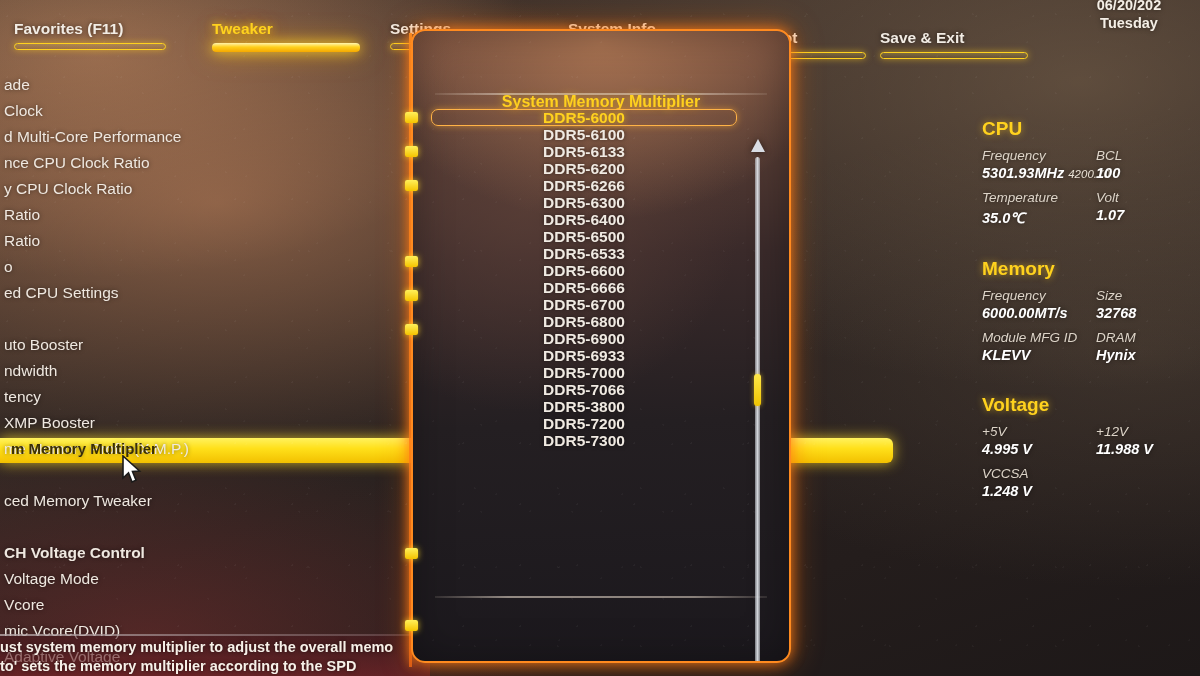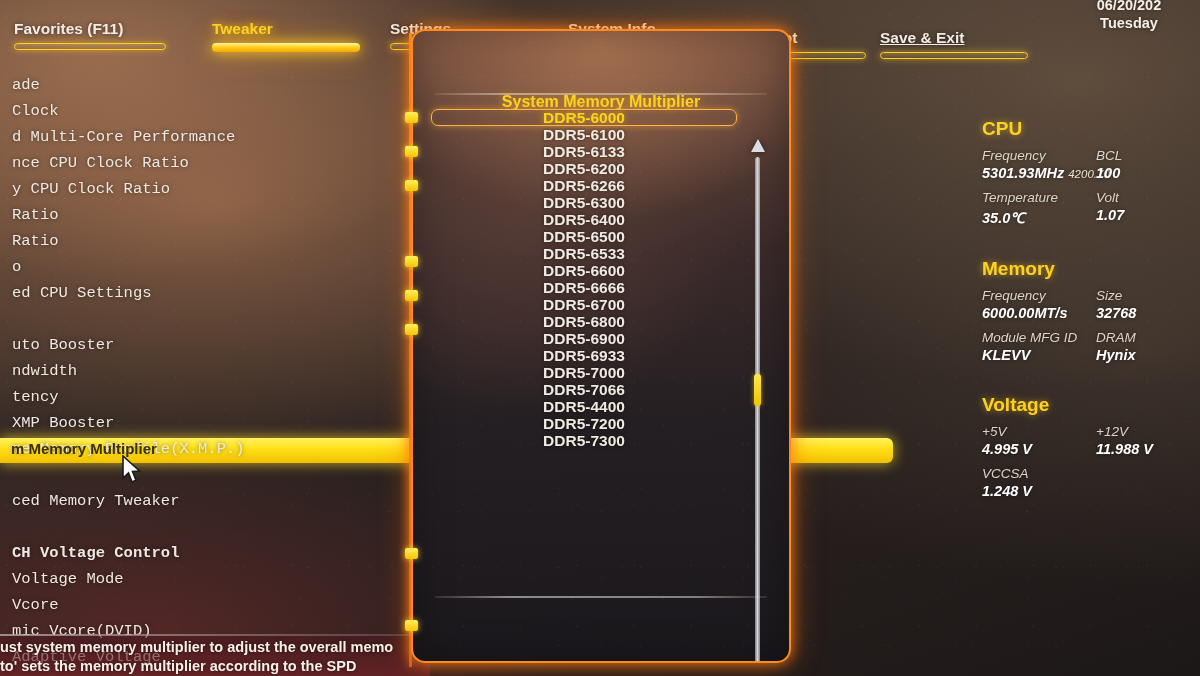--- a/index.html
+++ b/index.html
@@ -62,21 +62,21 @@
     position:absolute; right:6px; top:-3px; z-index:7;
     text-align:center; width:130px;
     color:#f5efe6; font-size:14.5px; font-weight:bold; line-height:1.22;
     text-shadow:0 0 5px rgba(0,0,0,.5);
   }
 
   
   #sidebar { position:absolute; left:0; top:72px; width:410px; z-index:5; }
   .side-row {
     height:26px; display:flex; align-items:center;
-    padding-left:12px; position:relative;font-family:Liberation Mono, monospace;
+    padding-left:4px; position:relative;
   }
   .side-text {
     font-size:15.5px; color:#efe8e0; white-space:nowrap;
     text-shadow:0 0 4px rgba(0,0,0,.5);
   }
   .side-text.bold { font-weight:bold; }
   .side-row.selected { }
   #sel-bar {
     position:absolute; left:0; top:438px; width:893px; height:25px;
     background:linear-gradient(180deg,#fff25e,#ffe01a 42%,#f2c000);
@@ -227,21 +227,21 @@
       </div>
       <div class="nav-item" style="left: 568px; top: 20px; width: 146px;">
         <div class="nav-label inactive" style="text-align: left;">System Info</div>
         <div class="nav-underline"></div>
       </div>
       <div class="nav-item" style="left: 762px; top: 29px; width: 104px;">
         <div class="nav-label inactive" style="text-align: left;">Boot</div>
         <div class="nav-underline"></div>
       </div>
       <div class="nav-item" style="left: 880px; top: 29px; width: 148px;">
-        <div class="nav-label inactive" style="text-align: left; text-decoration: underline;">Save &amp; Exit</div>
+        <div class="nav-label inactive" style="text-align: left;">Save &amp; Exit</div>
         <div class="nav-underline"></div>
       </div>
     </div>
 
   <div id="datetime">
     <div>06/20/202</div>
     <div>Tuesday</div>
   </div>
 
   <div id="sel-bar"></div>
@@ -443,21 +443,21 @@
         <div class="opt">
           <span>DDR5-6933</span>
         </div>
         <div class="opt">
           <span>DDR5-7000</span>
         </div>
         <div class="opt">
           <span>DDR5-7066</span>
         </div>
         <div class="opt">
-          <span>DDR5-4400</span>
+          <span>DDR5-3800</span>
         </div>
         <div class="opt">
           <span>DDR5-7200</span>
         </div>
         <div class="opt">
           <span>DDR5-7300</span>
         </div>
       </div>
 
     <div id="sb">

